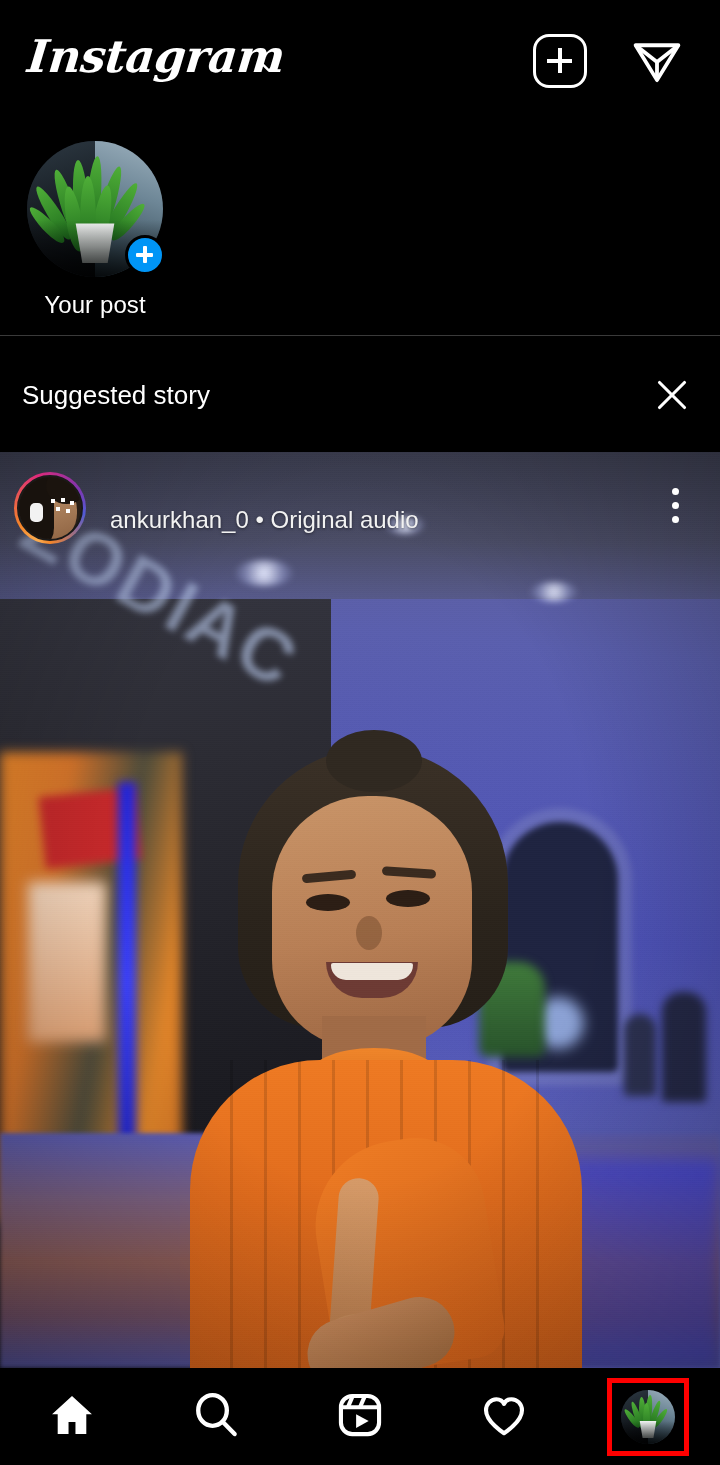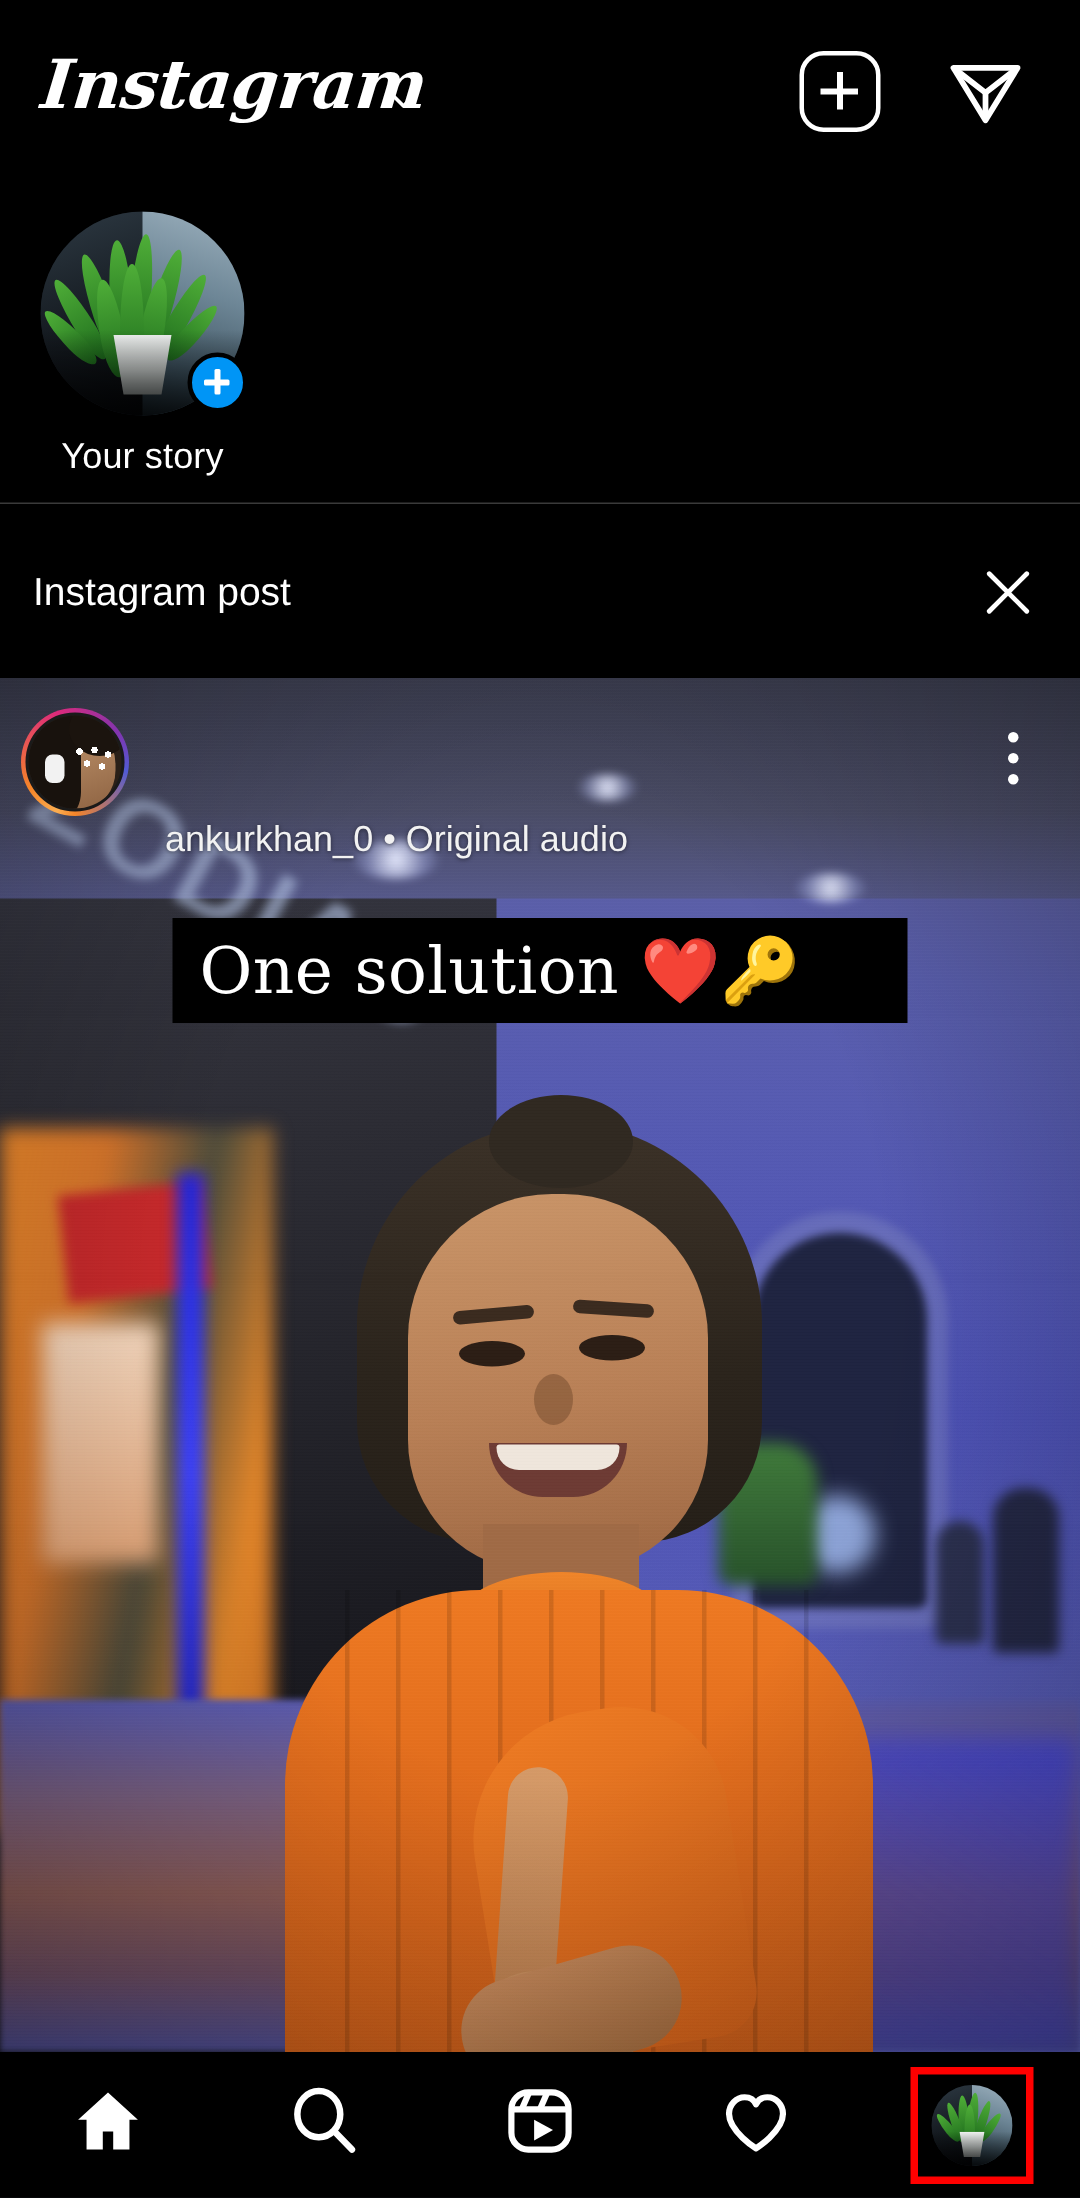--- a/index.html
+++ b/index.html
@@ -310,21 +310,20 @@
   }
   .post-username {
     position:absolute; left:110px; top:0px;
     color:#fff; font-size:28px; font-weight:bold; letter-spacing:.1px;
     text-shadow:0 1px 3px rgba(0,0,0,.5);
   }
   .post-subtitle {
     position:absolute; left:110px; top:38px;
     color:#f2f2f2; font-size:24px;
     text-shadow:0 1px 3px rgba(0,0,0,.5);
-    margin-top:40px;
   }
   .follow-btn {
     position:absolute; left:487px; top:4px;
     width:143px; height:63px;
     border:2.5px solid rgba(255,255,255,.95); border-radius:9px;
     background:rgba(255,255,255,.04);
     color:#d8d8d8; font-size:27px;
     display:flex; align-items:center; justify-content:center;
   }
   .post-more {
@@ -416,27 +415,27 @@
             <div class="leaf" style="left:49%;top:32%;width:16px;height:66px;transform:rotate(10deg);"></div>
             <div class="leaf" style="left:39%;top:26%;width:16px;height:76px;transform:rotate(0deg);"></div>
             <div class="leaf" style="left:10%;top:44%;width:12px;height:48px;transform:rotate(-44deg);"></div>
             <div class="leaf" style="left:70%;top:42%;width:12px;height:48px;transform:rotate(42deg);"></div>
             <div class="pot"></div>
             <div class="plant-shadow"></div>
           </div>
         </div>
         <div class="story-badge"></div>
       </div>
-      <div class="story-label">Your story</div>
+      <div class="story-label">Your post</div>
     </div>
     <div class="stories-divider"></div>
   </div>
 
   <div class="suggested-bar">
-    <div class="suggested-label">Instagram post</div>
+    <div class="suggested-label">Suggested story</div>
     <div class="suggested-close">
       <svg viewBox="0 0 24 24" width="40" height="40" fill="none" stroke="#fff" stroke-width="1.9" stroke-linecap="round">
         <line x1="4.5" y1="4.5" x2="19.5" y2="19.5"></line>
         <line x1="19.5" y1="4.5" x2="4.5" y2="19.5"></line>
       </svg>
     </div>
   </div>
 
   <div class="post">
     <div class="media">
@@ -507,23 +506,20 @@
         </div>
       </div>
       <div class="post-subtitle">ankurkhan_0 • Original audio</div>
       <div class="post-more">
         <span></span>
           <span></span>
           <span></span>
       </div>
     </div>
 
-    <div class="overlay-band">
-      <div class="overlay-text">One solution ❤️🔑</div>
-    </div>
   </div>
 
   <div class="bottom-nav">
 
     <div class="nav-item">
       <span>
         <svg viewBox="0 0 24 24" width="52" height="52" fill="#fff">
           <path d="M12 3.2 2.8 11.6h2.6v9.2h5.0v-5.6h3.2v5.6h5.0v-9.2h2.6z"></path>
         </svg>
       </span>

